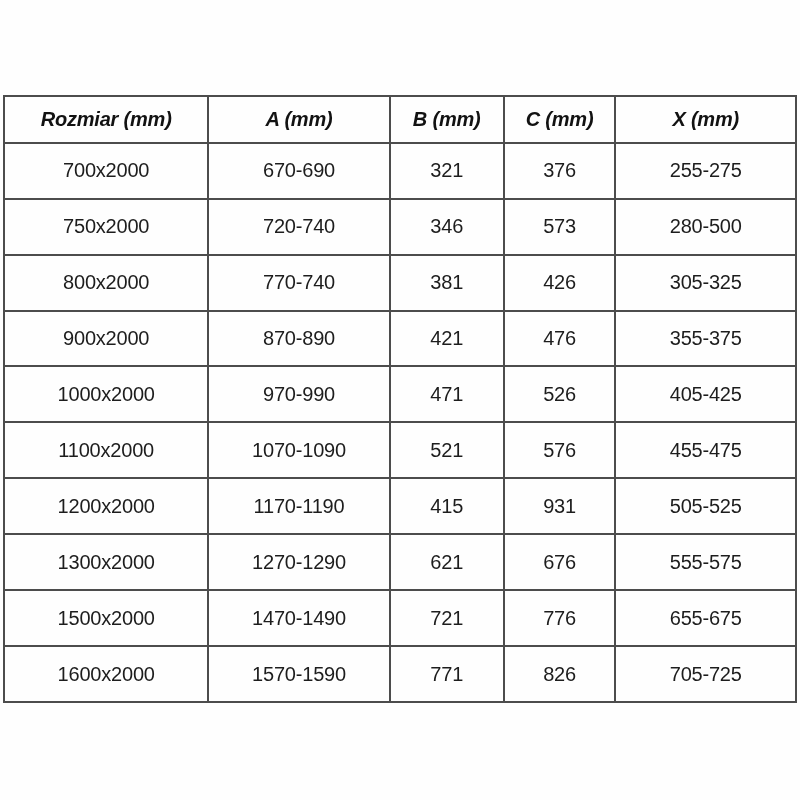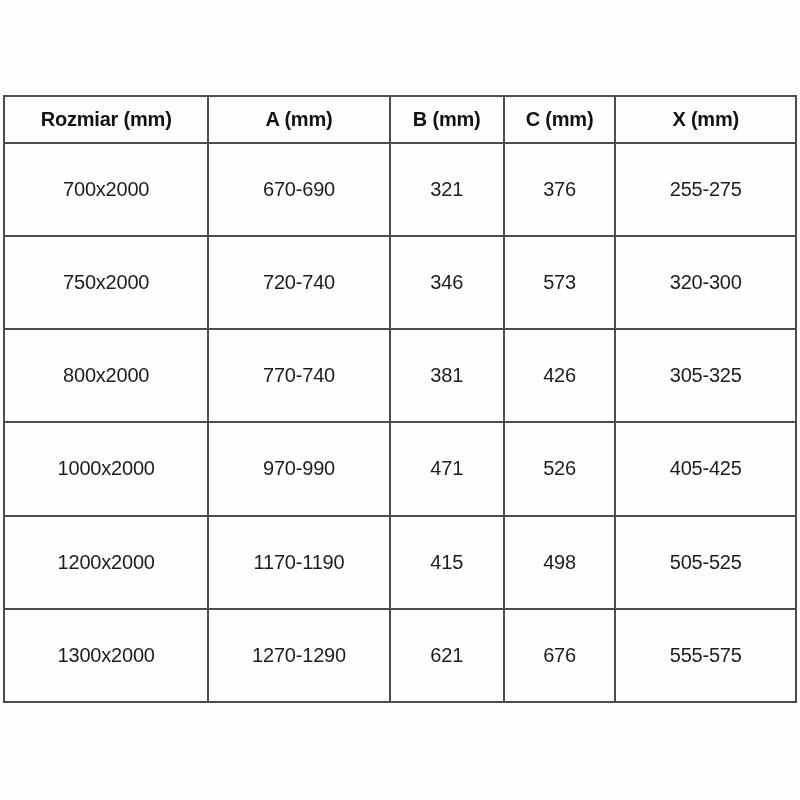--- a/index.html
+++ b/index.html
@@ -42,20 +42,21 @@
     padding: 0;
     font-size: 20px;
     letter-spacing: -0.2px;
     color: var(--text-color);
     overflow: hidden;
     white-space: nowrap;
   }
   .size-table th {
     font-weight: bold;
     color: var(--header-text-color);
+    font-style: italic;
   }
   .size-table tr {
     height: 46.77px;
   }
 </style>
 </head>
 <body>
 
 <div class="canvas">
   <table class="size-table">
@@ -81,45 +82,73 @@
           <td>670-690</td>
           <td>321</td>
           <td>376</td>
           <td>255-275</td>
         </tr>
         <tr>
           <td>750x2000</td>
           <td>720-740</td>
           <td>346</td>
           <td>573</td>
-          <td>320-300</td>
+          <td>280-500</td>
         </tr>
         <tr>
           <td>800x2000</td>
           <td>770-740</td>
           <td>381</td>
           <td>426</td>
           <td>305-325</td>
         </tr>
         <tr>
+          <td>900x2000</td>
+          <td>870-890</td>
+          <td>421</td>
+          <td>476</td>
+          <td>355-375</td>
+        </tr>
+        <tr>
           <td>1000x2000</td>
           <td>970-990</td>
           <td>471</td>
           <td>526</td>
           <td>405-425</td>
         </tr>
         <tr>
+          <td>1100x2000</td>
+          <td>1070-1090</td>
+          <td>521</td>
+          <td>576</td>
+          <td>455-475</td>
+        </tr>
+        <tr>
           <td>1200x2000</td>
           <td>1170-1190</td>
           <td>415</td>
-          <td>498</td>
+          <td>931</td>
           <td>505-525</td>
         </tr>
         <tr>
           <td>1300x2000</td>
           <td>1270-1290</td>
           <td>621</td>
           <td>676</td>
           <td>555-575</td>
         </tr>
+        <tr>
+          <td>1500x2000</td>
+          <td>1470-1490</td>
+          <td>721</td>
+          <td>776</td>
+          <td>655-675</td>
+        </tr>
+        <tr>
+          <td>1600x2000</td>
+          <td>1570-1590</td>
+          <td>771</td>
+          <td>826</td>
+          <td>705-725</td>
+        </tr>
       </tbody>
   </table>
 </div>
 
 </body></html>

